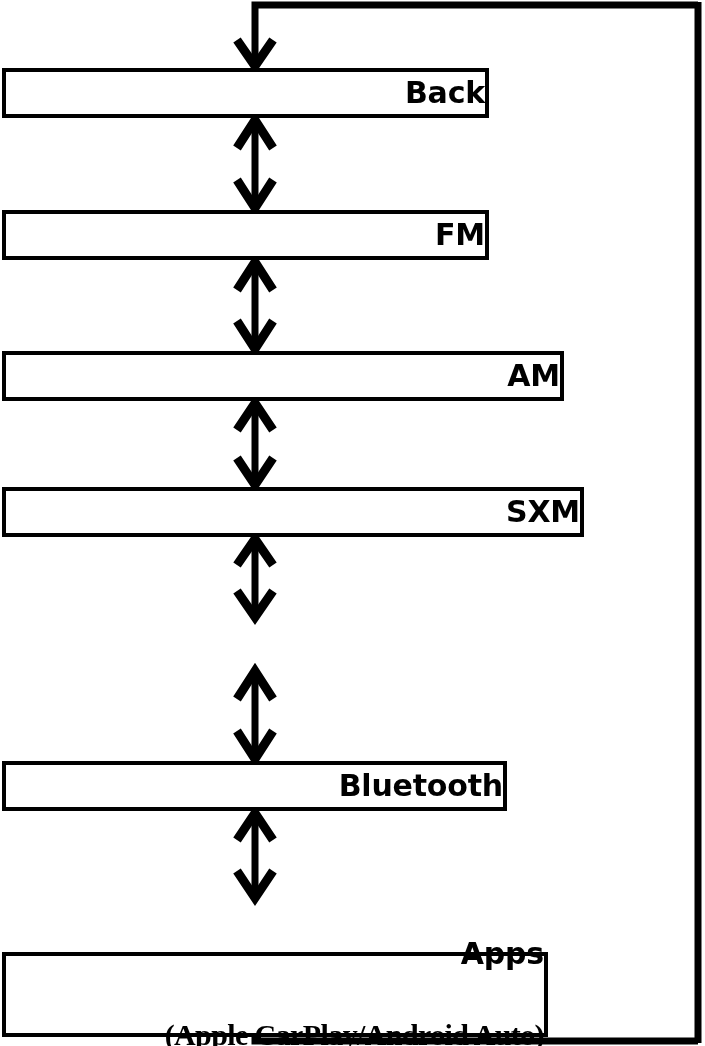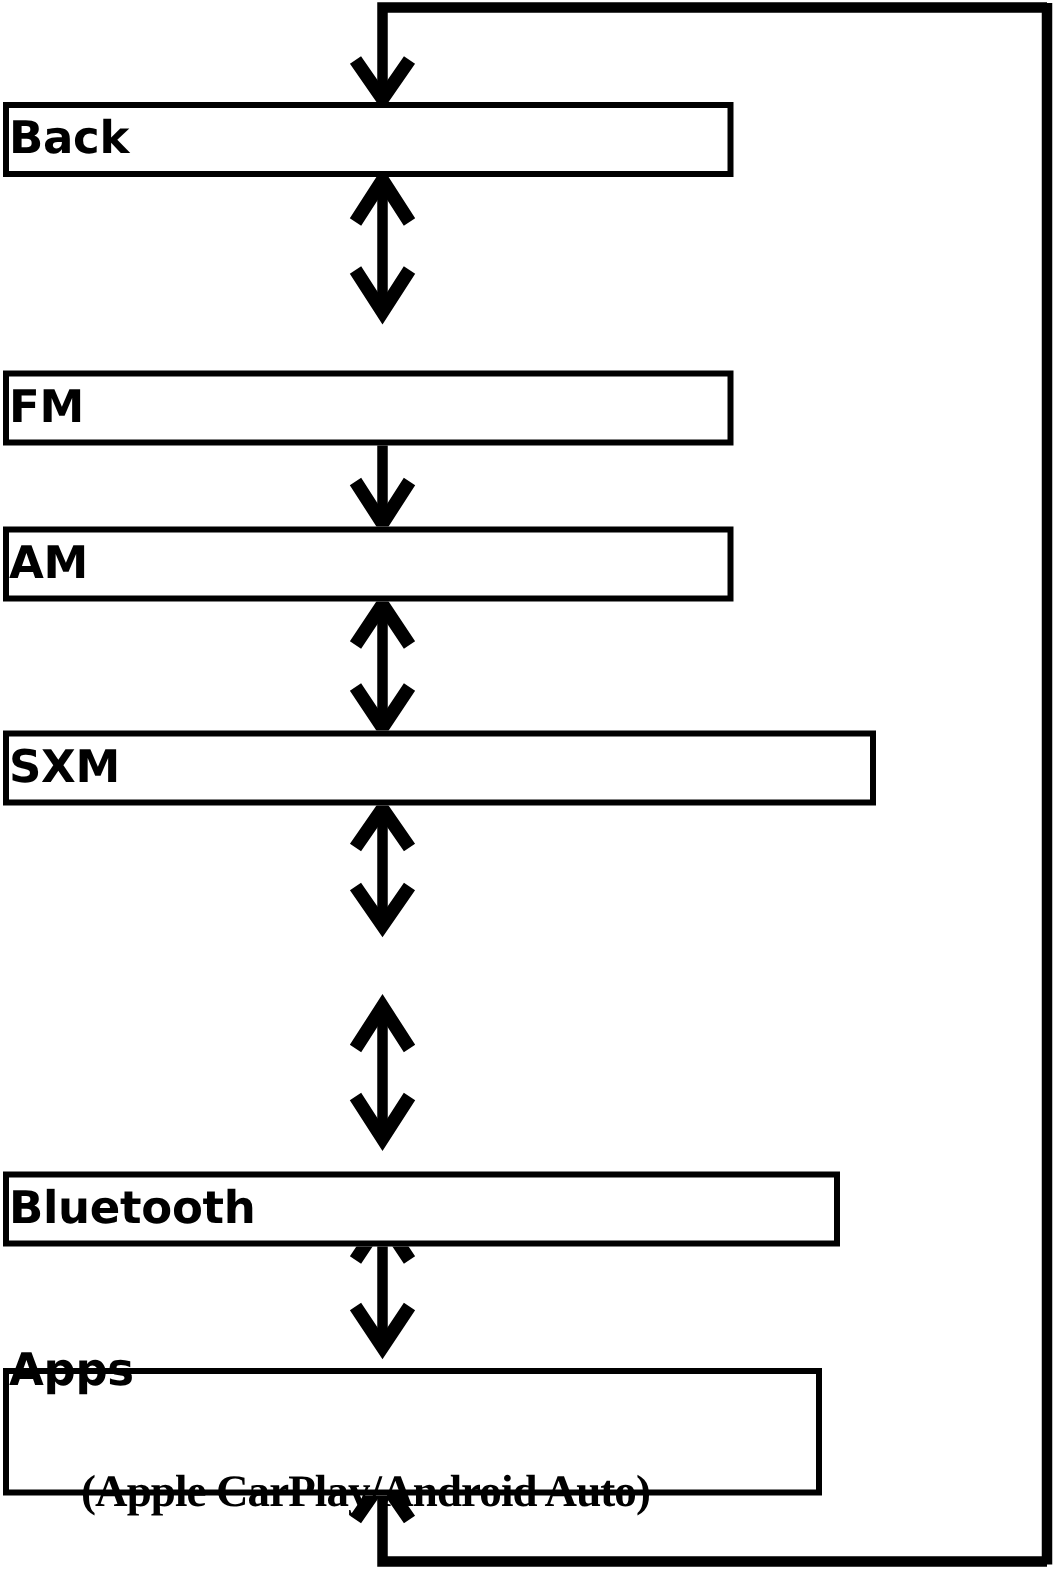--- a/index.html
+++ b/index.html
@@ -26,21 +26,21 @@
     height: 1046px;
     display: block;
   }
   .node-box {
     position: absolute;
     box-sizing: border-box;
     background: #ffffff;
     border: 4px solid #000000;
     display: flex;
     flex-direction: column;
-    align-items: flex-start;
+    align-items: flex-end;
     justify-content: center;
     text-align: center;
     z-index: 2;
   }
   .node-label {
     font-family: "DejaVu Sans", sans-serif;
     font-weight: bold;
     font-size: 30px;
     line-height: 1.08;
     color: #000000;
@@ -126,35 +126,35 @@
       <path class="arrow-head" d="M 237 840 L 255 813 L 273 840" stroke="#000000"></path>
       <path class="arrow-head" d="M 237 871 L 255 898 L 273 871" stroke="#000000"></path>
     </g>
 
   </svg>
 
   <div class="node-box" id="node-back" style="left: 2px; top: 68px; width: 487px; height: 50px; border-color: rgb(0, 0, 0);">
     <span class="node-label" style="color: rgb(0, 0, 0);">Back</span>
   </div>
 
-  <div class="node-box" id="node-fm" style="left: 2px; top: 210px; width: 487px; height: 50px; border-color: rgb(0, 0, 0); margin-top: 37px;">
+  <div class="node-box" id="node-fm" style="left: 2px; top: 210px; width: 487px; height: 50px; border-color: rgb(0, 0, 0);">
     <span class="node-label" style="color: rgb(0, 0, 0);">FM</span>
   </div>
 
-  <div class="node-box" id="node-am" style="left: 2px; top: 351px; width: 487px; height: 50px; border-color: rgb(0, 0, 0);">
+  <div class="node-box" id="node-am" style="left: 2px; top: 351px; width: 562px; height: 50px; border-color: rgb(0, 0, 0);">
     <span class="node-label" style="color: rgb(0, 0, 0);">AM</span>
   </div>
 
   <div class="node-box" id="node-sxm" style="left: 2px; top: 487px; width: 582px; height: 50px; border-color: rgb(0, 0, 0);">
     <span class="node-label" style="color: rgb(0, 0, 0);">SXM</span>
   </div>
 
 
-  <div class="node-box" id="node-bluetooth" style="left: 2px; top: 781px; width: 558px; height: 50px; border-color: rgb(0, 0, 0);">
+  <div class="node-box" id="node-bluetooth" style="left: 2px; top: 761px; width: 505px; height: 50px; border-color: rgb(0, 0, 0);">
     <span class="node-label" style="color: rgb(0, 0, 0);">Bluetooth</span>
   </div>
 
-  <div class="node-box" id="node-apps" style="left: 2px; top: 912px; width: 546px; height: 85px; border-color: rgb(0, 0, 0); gap: 48px;">
+  <div class="node-box" id="node-apps" style="left: 2px; top: 952px; width: 546px; height: 85px; border-color: rgb(0, 0, 0); gap: 48px;">
     <span class="node-label" style="color: rgb(0, 0, 0);">Apps</span>
     <span class="node-sublabel" style="color: rgb(0, 0, 0);">(Apple CarPlay/Android Auto)</span>
   </div>
 
 </div>
 
 </body></html>

